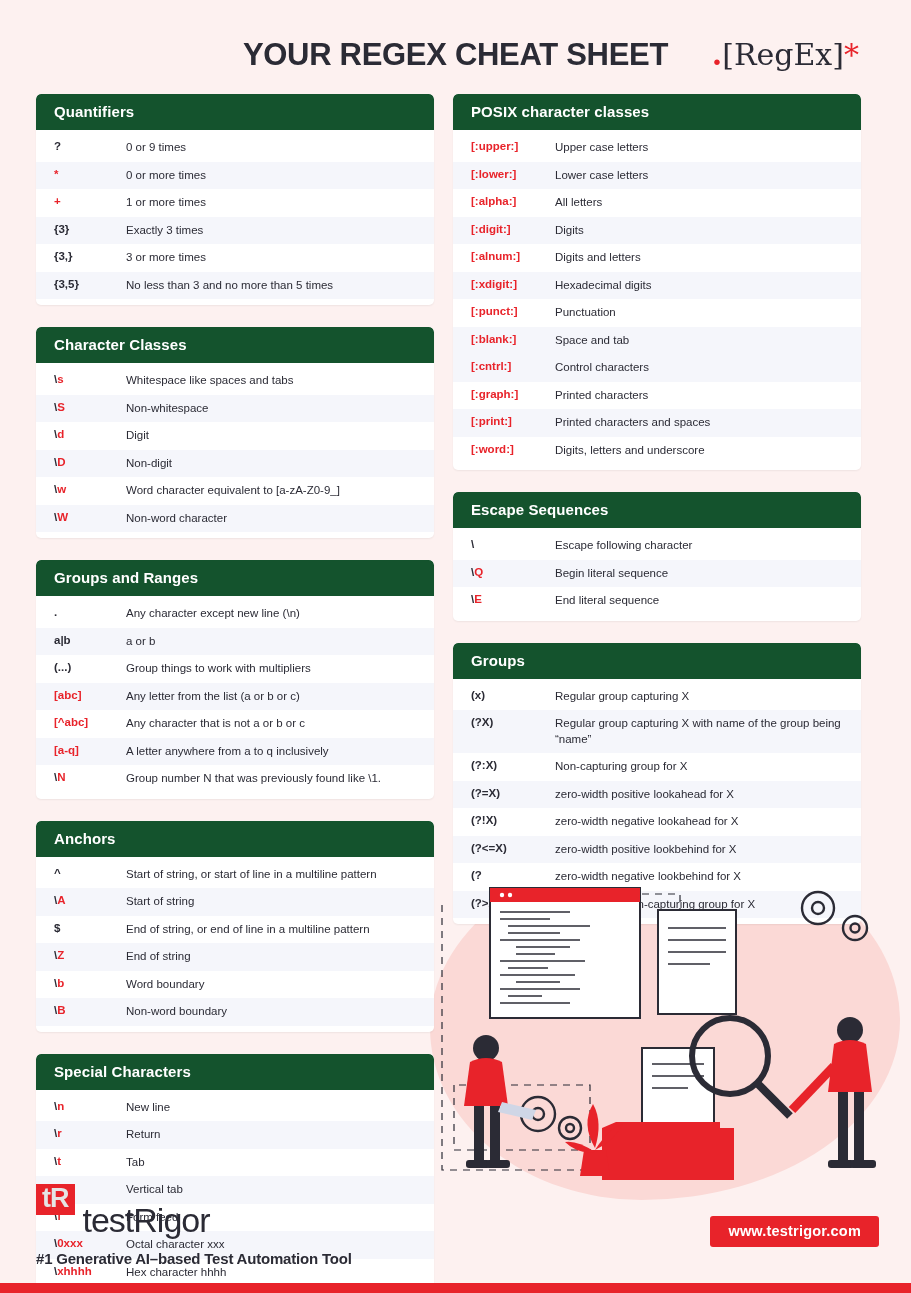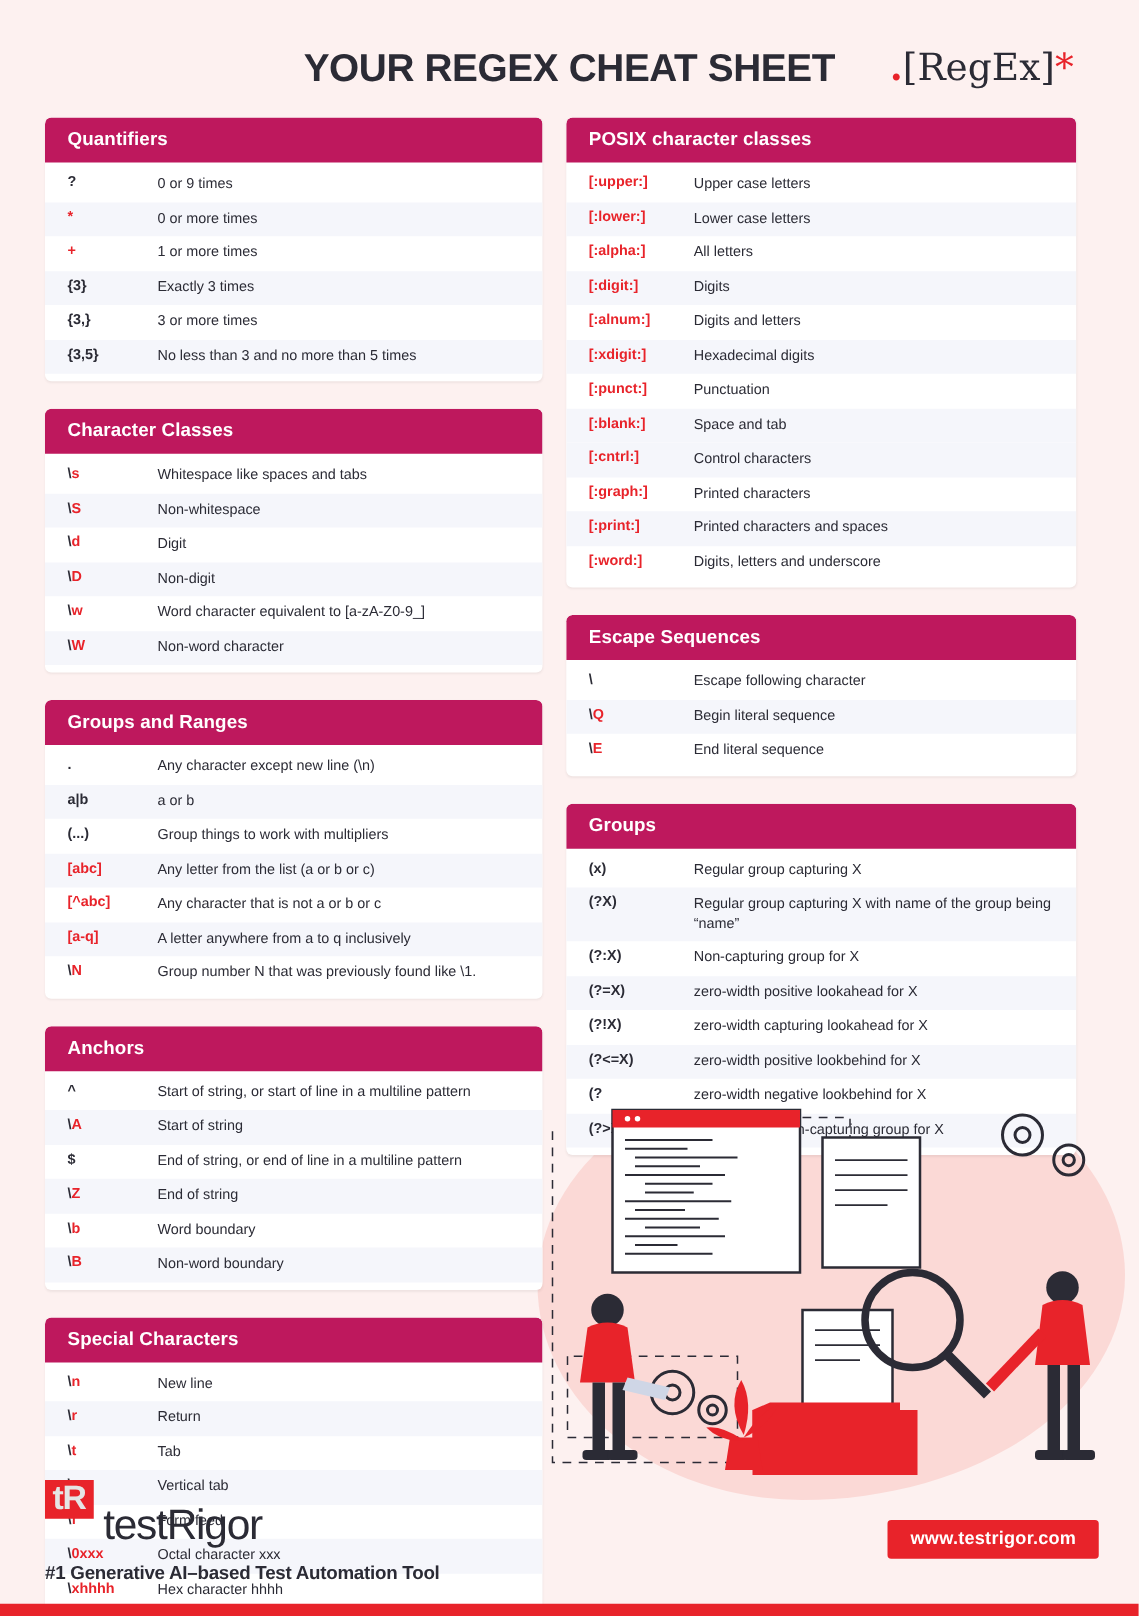--- a/index.html
+++ b/index.html
@@ -61,21 +61,21 @@
   }
 
   .card {
     background: #ffffff;
     border-radius: 5px;
     margin-bottom: 22px;
     box-shadow: 0 1px 2px rgba(0,0,0,0.06);
     overflow: hidden;
   }
   .card-head {
-    background: #be185d;
+    background: #14532d;
     color: #ffffff;
     font-size: 15px;
     font-weight: bold;
     padding: 9px 18px 10px 18px;
     border-radius: 5px 5px 0 0;
     letter-spacing: 0.1px;
   }
   .rows { padding: 4px 0 6px 0; }
   .row {
     display: flex;
@@ -431,21 +431,21 @@
           <div class="row">
             <div class="sym">(?:X)</div>
             <div class="desc">Non-capturing group for X</div>
           </div>
           <div class="row alt">
             <div class="sym">(?=X)</div>
             <div class="desc">zero-width positive lookahead for X</div>
           </div>
           <div class="row">
             <div class="sym">(?!X)</div>
-            <div class="desc">zero-width capturing lookahead for X</div>
+            <div class="desc">zero-width negative lookahead for X</div>
           </div>
           <div class="row alt">
             <div class="sym">(?&lt;=X)</div>
             <div class="desc">zero-width positive lookbehind for X</div>
           </div>
           <div class="row">
             <div class="sym">(?</div>
             <div class="desc">zero-width negative lookbehind for X</div>
           </div>
           <div class="row alt">

